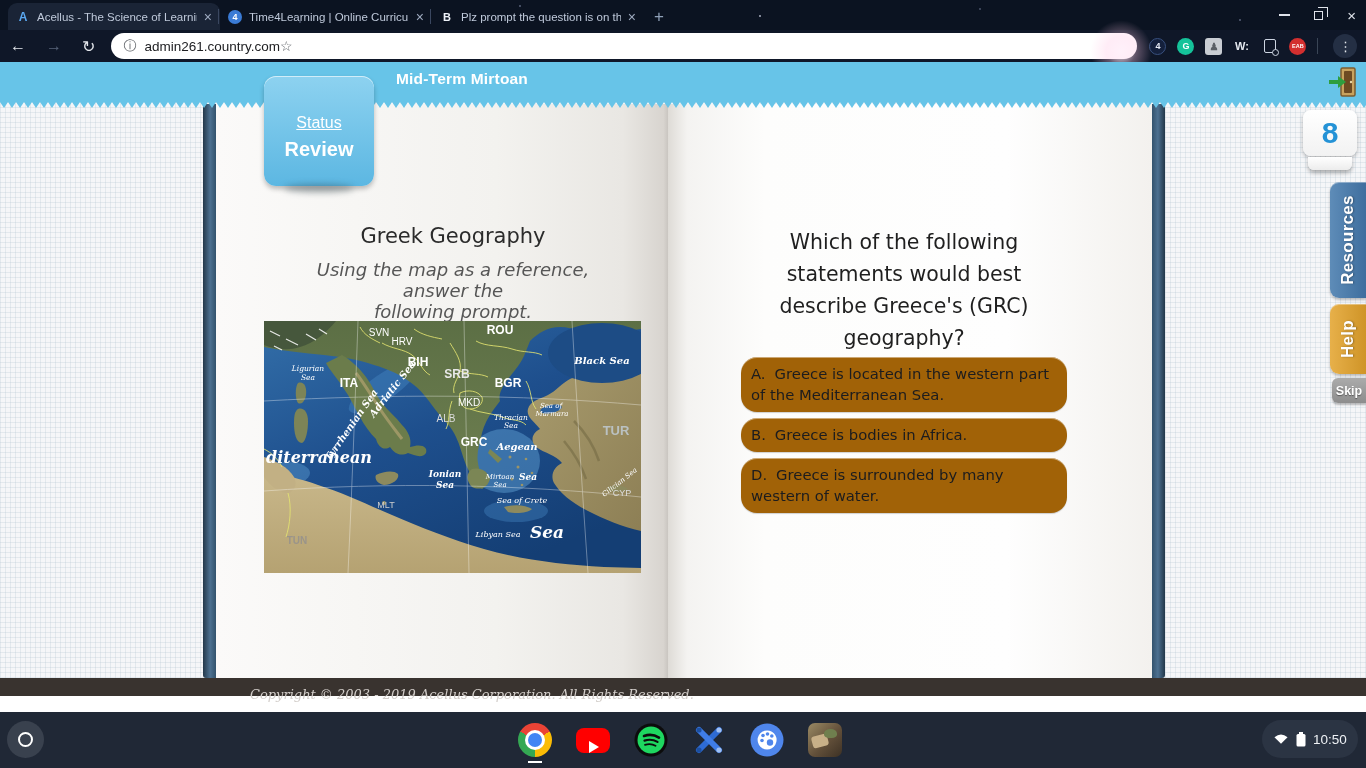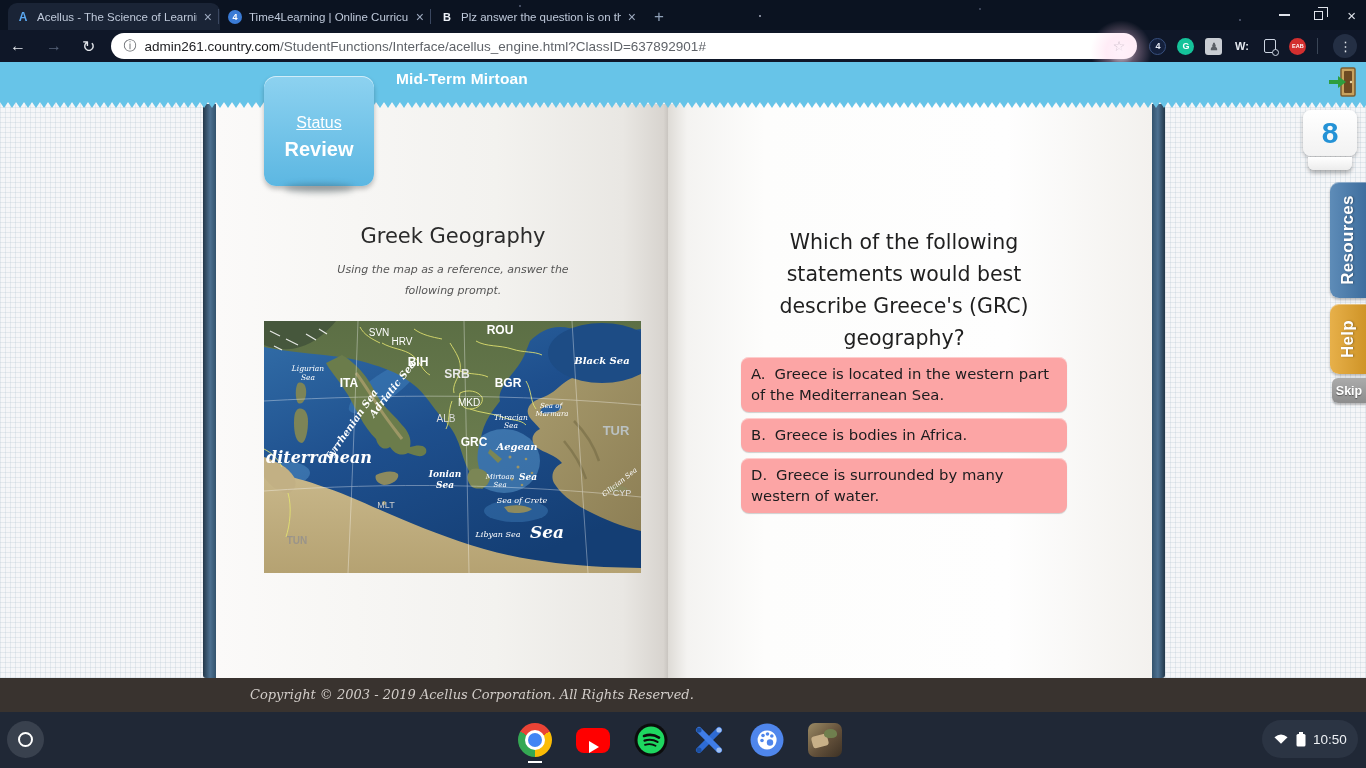--- a/index.html
+++ b/index.html
@@ -93,31 +93,31 @@
     box-shadow:inset 0 1px 0 rgba(255,255,255,.6), 0 3px 5px rgba(0,0,0,.25);
     display:flex; flex-direction:column; align-items:center; justify-content:center; gap:6px; }
   #status-badge::after { content:""; position:absolute; left:18%; bottom:-7px; width:64%; height:9px;
     background:rgba(40,60,70,.35); border-radius:50%; filter:blur(3px); z-index:-1; }
   .status-label { color:#fff; font-size:16px; text-decoration:underline;margin-top:13px; }
   .status-value { color:#fff; font-size:20px; font-weight:bold; }
 
   #lesson-title { position:absolute; left:266px; top:224px; width:374px; text-align:center;
     font-family:"DejaVu Sans",sans-serif; font-size:21px; color:#2b2b2b; z-index:3; }
   #lesson-instructions { position:absolute; left:286px; top:259px; width:334px; text-align:center;
-    font-family:"DejaVu Sans",sans-serif; font-style:italic; font-size:11px; line-height:21px;
+    font-family:"DejaVu Sans",sans-serif; font-style:italic; font-size:18px; line-height:21px;
     color:#565656; white-space:pre-line; z-index:3; }
 
   #map-box { position:absolute; left:264px; top:321px; width:377px; height:252px; z-index:3; }
 
   #question-text { position:absolute; left:735px; top:226px; width:338px; text-align:center;
     font-family:"DejaVu Sans",sans-serif; font-size:20.5px; line-height:32px; color:#1f1f1f;
     white-space:pre-line; z-index:3; }
   #options { position:absolute; left:741px; top:357px; width:326px; z-index:3;
     display:flex; flex-direction:column; gap:6px; }
-  .option { background:#fca5a5; border-radius:8px; padding:6px 10px 7px 10px;
+  .option { background:#a16207; border-radius:16px; padding:6px 10px 7px 10px;
     font-family:"DejaVu Sans",sans-serif; font-size:14.8px; line-height:21px; color:#1c1c1e;
     box-shadow:0 1px 1px rgba(0,0,0,.18), inset 0 1px 0 rgba(255,255,255,.45); cursor:pointer; }
   .opt-letter { margin-right:9px; }
 
   
   #counter { position:absolute; left:1303px; top:110px; width:54px; height:46px; z-index:4;
     background:linear-gradient(180deg,#ffffff,#f2f2f2); border-radius:8px;
     box-shadow:0 2px 4px rgba(0,0,0,.28); display:flex; align-items:center; justify-content:center; }
   #counter .num { color:#2492d6; font-size:30px; font-weight:bold; }
   #counter-lip { position:absolute; left:1308px; top:157px; width:44px; height:13px; z-index:4;
@@ -131,21 +131,21 @@
     background:linear-gradient(90deg,#5e8cb8,#3e6e9e); border-radius:9px 0 0 9px;
     box-shadow:inset 0 1px 0 rgba(255,255,255,.35), 0 2px 3px rgba(0,0,0,.25); }
   #tab-help { left:1330px; top:304px; width:36px; height:70px; font-size:17px;
     background:linear-gradient(90deg,#e7b04a,#cf9427); border-radius:9px 0 0 9px;
     box-shadow:inset 0 1px 0 rgba(255,255,255,.35), 0 2px 3px rgba(0,0,0,.25); }
   #btn-skip { position:absolute; left:1332px; top:378px; width:34px; height:25px; z-index:4;
     background:linear-gradient(180deg,#ababab,#8d8d8d); border-radius:6px 0 0 6px;
     color:#fff; font-weight:bold; font-size:12.5px; display:flex; align-items:center; justify-content:center;
     text-shadow:0 1px 1px rgba(0,0,0,.4); box-shadow:0 2px 2px rgba(0,0,0,.25); cursor:pointer; }
 
-  #copyright-bar { position:absolute; left:0; top:678px; width:1366px; height:34px; background:#39332f; z-index:5; }
+  #copyright-bar { position:absolute; left:0; top:678px; width:1366px; height:18px; background:#39332f; z-index:5; }
   #copyright-text { position:absolute; left:250px; top:0; line-height:34px;
     font-family:"DejaVu Serif",serif; font-style:italic; font-size:13px; color:#d2cdc9; }
 
   
   #taskbar { position:absolute; left:0; top:712px; width:1366px; height:56px; background:#202836; }
   #launcher { position:absolute; left:7px; top:9px; width:37px; height:37px; border-radius:50%;
     background:#39414e; display:flex; align-items:center; justify-content:center; }
   #launcher .ring { width:15px; height:15px; border:2.5px solid #fff; border-radius:50%; }
   .dock { position:absolute; left:518px; top:11px; display:flex; gap:24px; align-items:center; }
   .dock-icon { width:34px; height:34px; position:relative; cursor:pointer; }
@@ -181,41 +181,40 @@
       <span class="tab-title" data-interactable="false">Acellus - The Science of Learning</span>
       <span class="tab-close" data-interactable="true">×</span>
     </div>
     <div class="tab" data-interactable="true">
       <span class="favicon fav-t4l" data-interactable="false">4</span>
       <span class="tab-title" data-interactable="false">Time4Learning | Online Curricul</span>
       <span class="tab-close" data-interactable="true">×</span>
     </div>
     <div class="tab" data-interactable="true">
       <span class="favicon fav-brainly" data-interactable="false">B</span>
-      <span class="tab-title" data-interactable="false">Plz answer the question is on th</span>
+      <span class="tab-title" data-interactable="false">Plz prompt the question is on th</span>
       <span class="tab-close" data-interactable="true">×</span>
     </div>
     <div class="newtab-btn" data-interactable="true">+</div>
   </div>
   <div class="win-controls">
     <div class="wc-min" data-interactable="true"></div>
     <div class="wc-restore" data-interactable="true"></div>
     <div class="wc-close" data-interactable="true">×</div>
   </div>
 </div>
 
 <div id="toolbar" data-interactable="false">
   <div class="flare" data-interactable="false"></div>
   <span class="nav-btn" data-interactable="true">←</span>
   <span class="nav-btn disabled" data-interactable="true">→</span>
   <span class="nav-btn" data-interactable="true">↻</span>
   <div id="addressbar" data-interactable="true">
     <span class="scheme-icon" data-interactable="true">ⓘ</span>
     <span class="url-domain" data-interactable="false">admin261.country.com</span>
-    <span class="url-path" data-interactable="false">/StudentFunctions/Interface/acellus_engine.html?ClassID=637892901#</span>
     <span class="star-icon" data-interactable="true">☆</span>
   </div>
   <div id="ext-area">
     <div class="ext ext-t4l" data-interactable="true">4</div>
     <div class="ext ext-gram" data-interactable="true">G</div>
     <div class="ext ext-photo" data-interactable="true">♟</div>
     <div class="ext ext-wiki" data-interactable="true">W:</div>
     <div class="ext ext-find" data-interactable="true">
       <div class="doc"></div>
         <div class="lens"></div>

